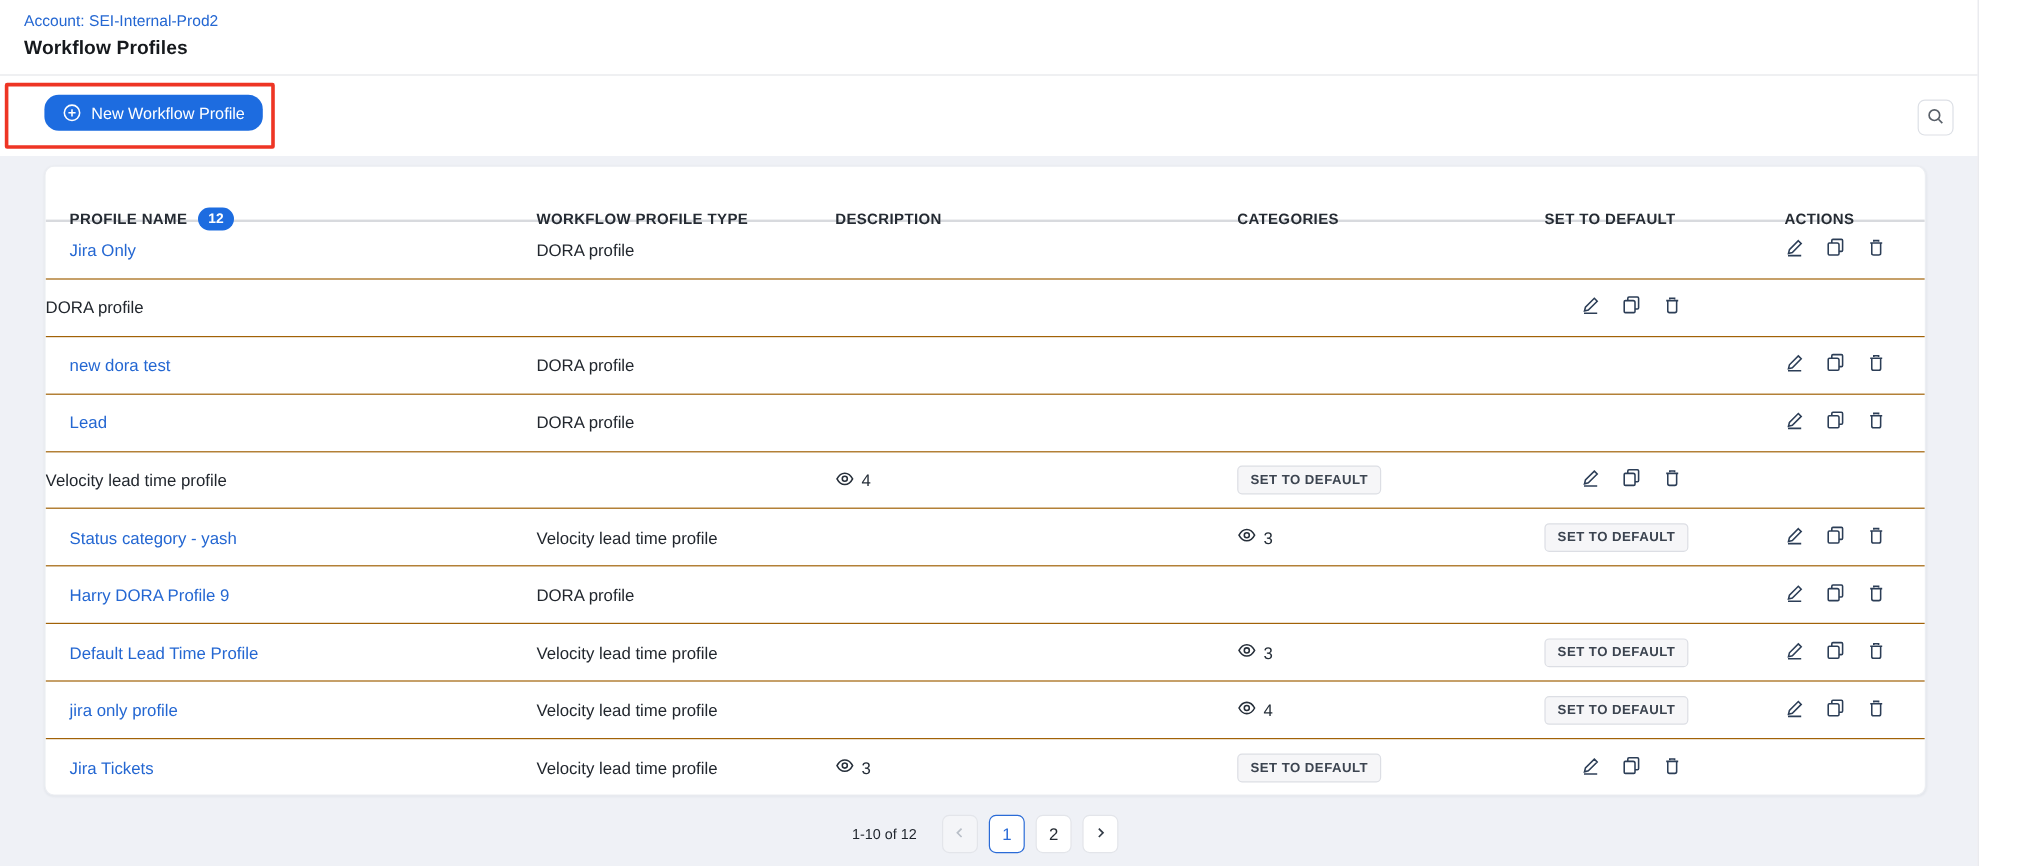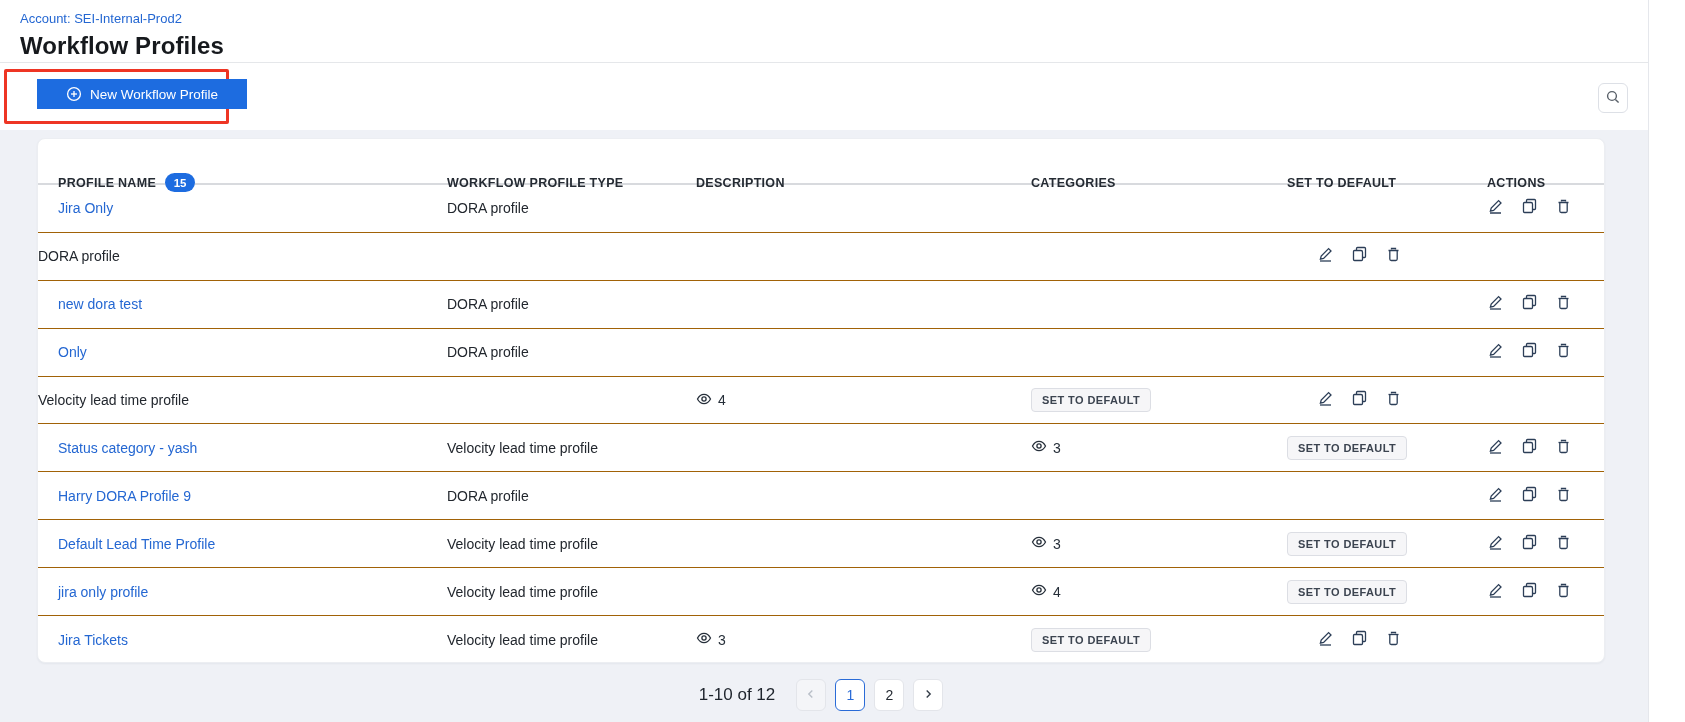--- a/index.html
+++ b/index.html
@@ -3,27 +3,27 @@
 <meta charset="utf-8">
 <style>
   * { margin:0; padding:0; box-sizing:border-box; }
   html,body { width:1685px; height:722px; background:#ffffff; font-family:"Liberation Sans", sans-serif; overflow:hidden; }
   .app { position:relative; width:1432px; height:722px; background:#ffffff; }
   .right-border { position:absolute; left:1648px; top:0; width:1px; height:722px; background:#e5e7ec; }
 
   
   .page-header { position:absolute; left:0; top:0; width:1648px; height:62px; background:#fff; padding:9px 0 0 20px; }
   .account-link { display:inline-block; font-size:13px; color:#2467d2; text-decoration:none; cursor:pointer; }
-  .page-title { margin-top:5px; font-size:24px; font-weight:700; color:#16191d; letter-spacing:.1px; }
+  .page-title { margin-top:5px; font-size:16px; font-weight:700; color:#16191d; letter-spacing:.1px; }
 
   
   .toolbar { position:absolute; left:0; top:62px; width:1648px; height:68px; background:#fff; border-top:1px solid #e5e7ea; }
   .annotation-box { position:absolute; left:4px; top:6px; width:225px; height:55px; border:3px solid #ee3524; border-radius:2px; pointer-events:none; }
   .btn-primary { position:absolute; left:37px; top:16px; height:30px; display:flex; align-items:center; gap:8px;
-    background:#1d6ce0; color:#fff; border:none; border-radius:0; padding:0 29px; font-size:13.5px; font-family:inherit; cursor:pointer; }
+    background:#1d6ce0; color:#fff; border:none; border-radius:12px; padding:0 15px; font-size:13.5px; font-family:inherit; cursor:pointer; }
   .btn-primary svg { display:block; }
   .search-btn { position:absolute; left:1598px; top:20px; width:30px; height:30px; background:#fff; border:1px solid #dde0e6; border-radius:6px; display:flex; align-items:center; justify-content:center; cursor:pointer; }
 
   
   .main { position:absolute; left:0; top:130px; width:1648px; height:592px; background:#eff1f6; }
   .card { position:absolute; left:37px; top:8px; width:1568px; height:525px; background:#fff; border:1px solid #eceef2; border-radius:8px; box-shadow:0 1px 2px rgba(20,30,50,.05); overflow:hidden; }
 
   .thead, .tr { display:grid; grid-template-columns:409px 249px 335px 256px 170px 1fr; align-items:center; }
   .thead { height:46px; border-bottom:2px solid #d8dade; }
   .th { font-size:12.5px; font-weight:700; color:#252b33; letter-spacing:.3px;margin-top:34px; }
@@ -37,21 +37,21 @@
   .td.name-col { padding-left:20px; }
   .profile-link { color:#2467d2; text-decoration:none; cursor:pointer; }
   .td.desc { color:#364760; }
   .cat-group { display:inline-flex; align-items:center; gap:6px; color:#252e38; }
   .default-badge { display:inline-block; font-size:11px; font-weight:600; letter-spacing:.4px; color:#3c4450; background:#f6f6f8; border:1px solid #dcdee4; border-radius:4px; padding:5px 10px; }
   .td.actions { padding-left:30px; display:flex; align-items:center; gap:17px; }
   .icon-btn { background:none; border:none; padding:0; cursor:pointer; display:flex; align-items:center; justify-content:center; color:#2c3e57; }
 
   
   .pagination { position:absolute; left:37px; top:547px; width:1568px; height:36px; display:flex; align-items:center; justify-content:center; gap:9px; }
-  .pg-range { font-size:17px; color:#1e242c; margin-right:12px; }
+  .pg-range { font-size:12px; color:#1e242c; margin-right:12px; }
   .pg-btn { width:30px; height:32px; border-radius:6px; background:#fff; border:1px solid #e3e5ea; display:flex; align-items:center; justify-content:center; font-size:14px; color:#252b33; font-family:inherit; cursor:pointer; }
   .pg-btn.disabled { background:#f4f5f8; color:#b9bfc8; cursor:default; }
   .pg-btn.active { border:1px solid #2a6bd7; color:#2a6bd7; }
 </style>
 </head>
 <body>
 
 <div class="app">
 
   <header class="page-header">
@@ -79,21 +79,21 @@
         </svg>
       </span>
     </button>
   </div>
 
   <main class="main">
     <div class="card">
       <div class="thead">
         <div class="th name-col">
           <span>PROFILE NAME</span>
-          <span class="count-badge">15</span>
+          <span class="count-badge">12</span>
         </div>
         <div class="th">WORKFLOW PROFILE TYPE</div>
         <div class="th">DESCRIPTION</div>
         <div class="th">CATEGORIES</div>
         <div class="th">SET TO DEFAULT</div>
         <div class="th actions-col">ACTIONS</div>
       </div>
       <div id="rows">
   <div class="tr">
     <div class="td name-col">
@@ -210,21 +210,21 @@
             <path d="M3.5 4.5h10"></path>
             <path d="M4.8 4.5v8.5a1.5 1.5 0 0 0 1.5 1.5h4.4a1.5 1.5 0 0 0 1.5-1.5V4.5"></path>
           </svg>
         </span>
       </button>
     </div>
   </div>
 
   <div class="tr">
     <div class="td name-col">
-      <a class="profile-link">Only</a>
+      <a class="profile-link">Lead</a>
     </div>
     <div class="td">DORA profile</div>
     <div class="td desc"></div>
     <div class="td">
       
     </div>
     <div class="td">
       
     </div>
     <div class="td actions">

